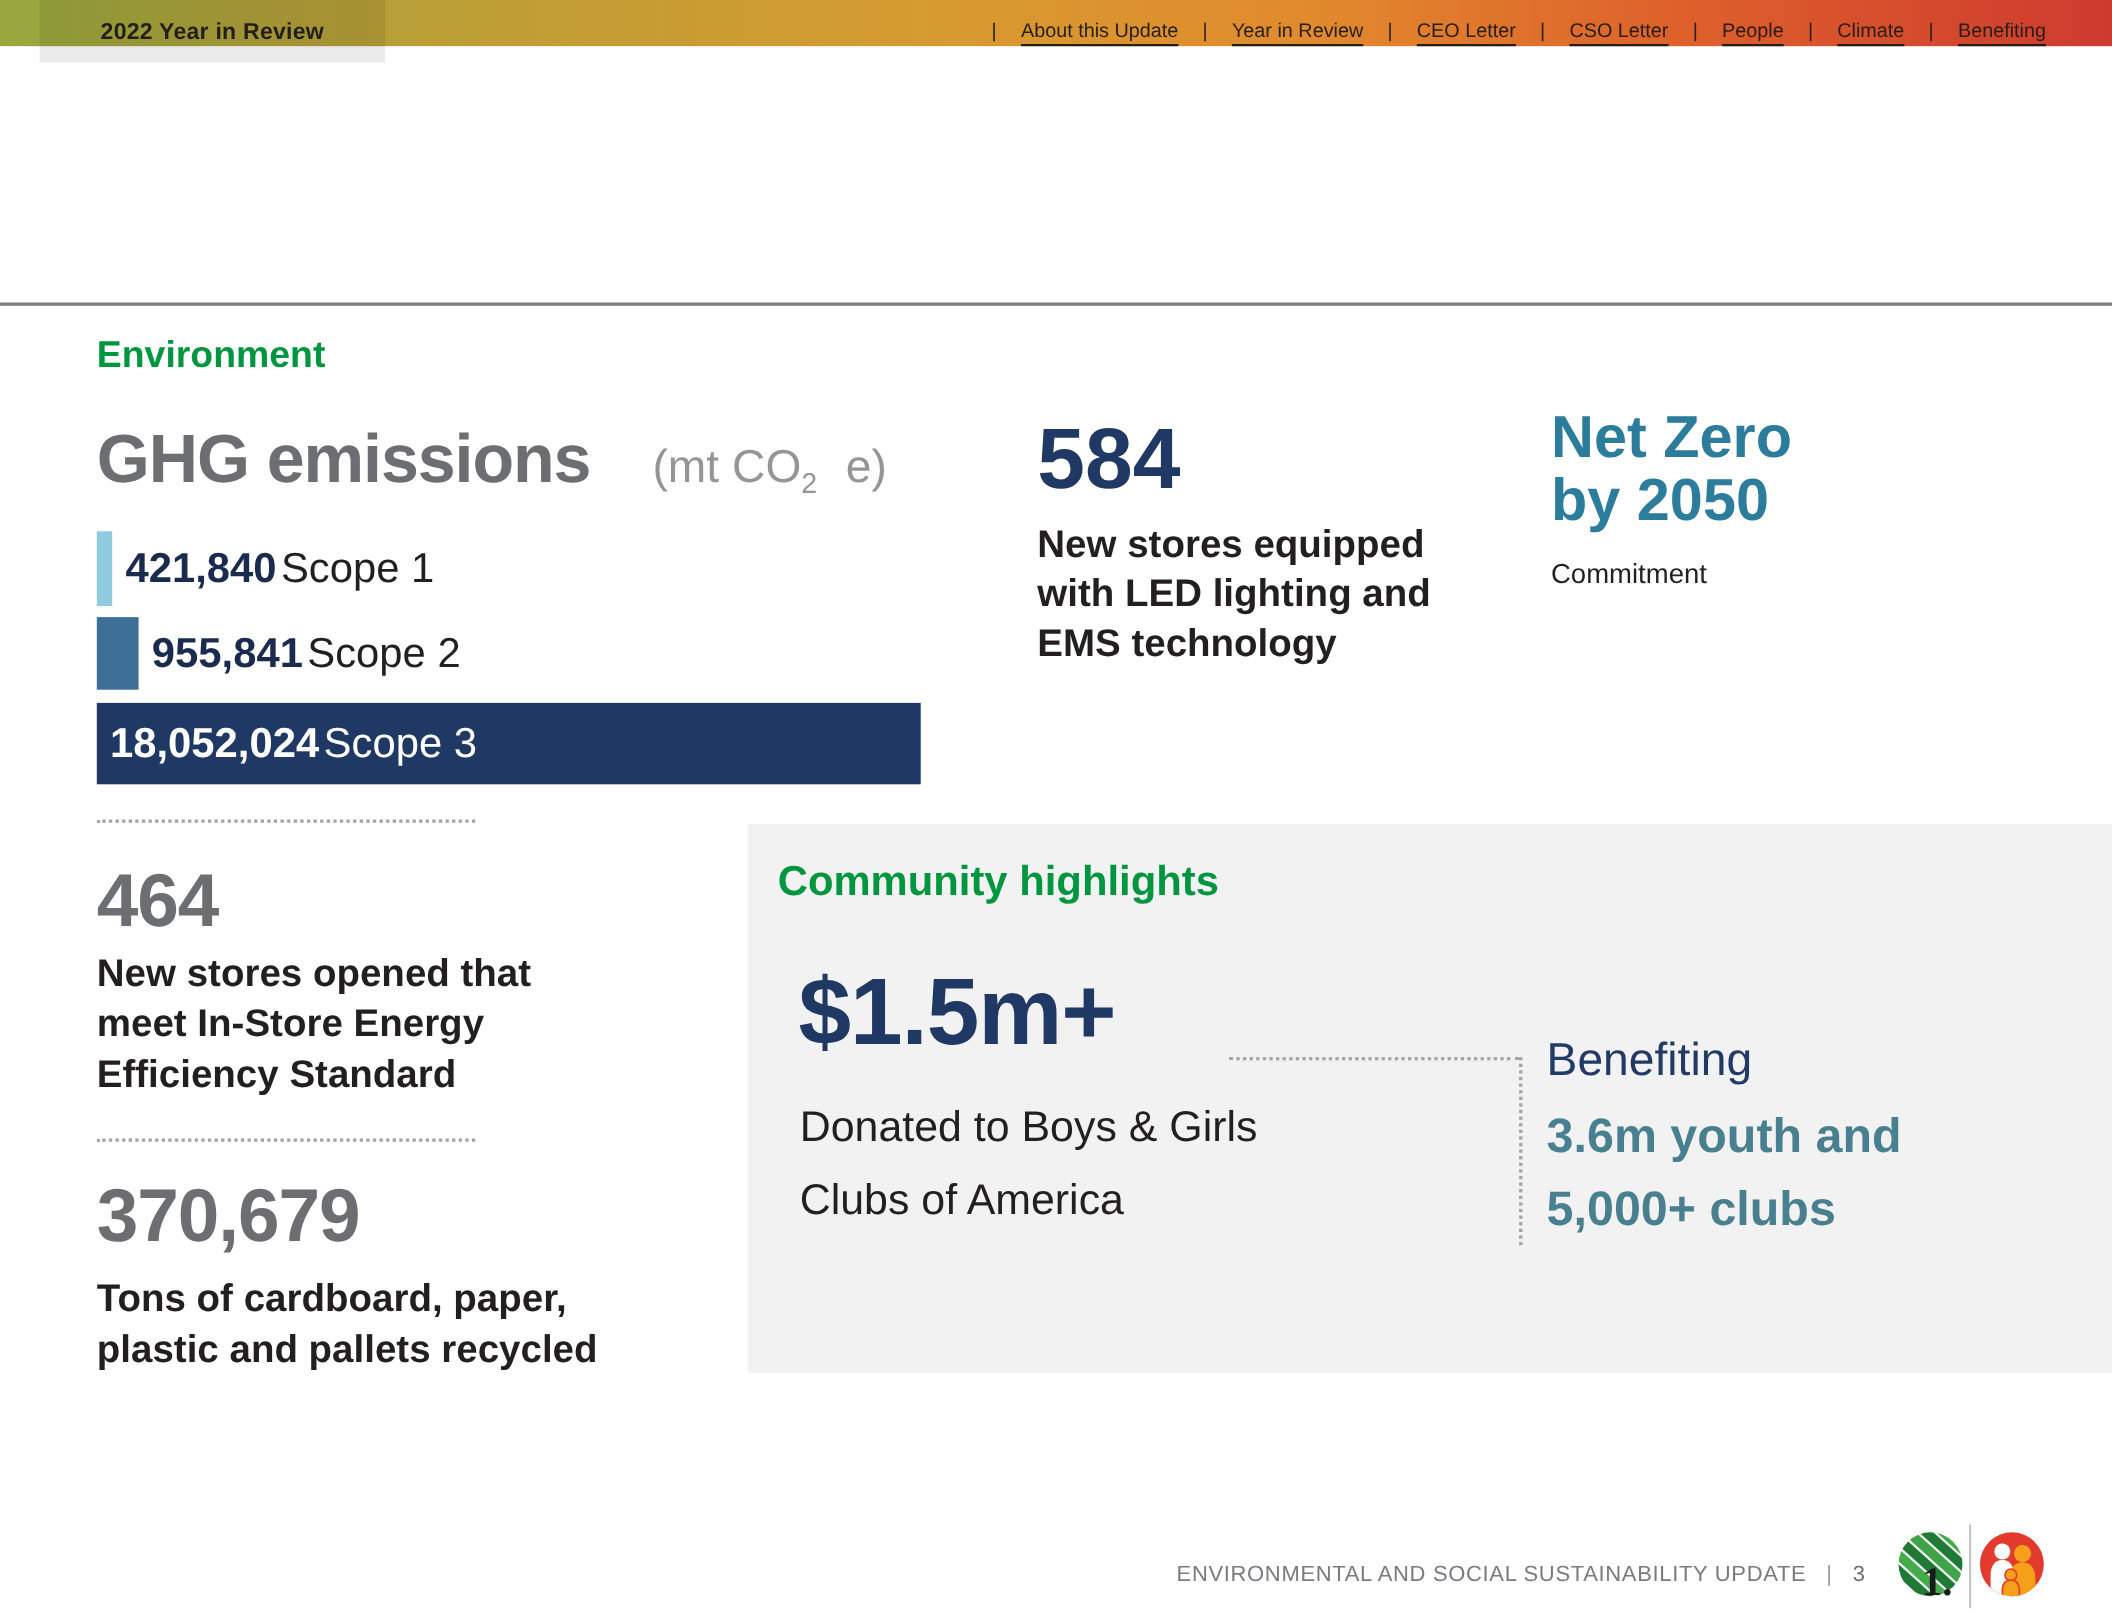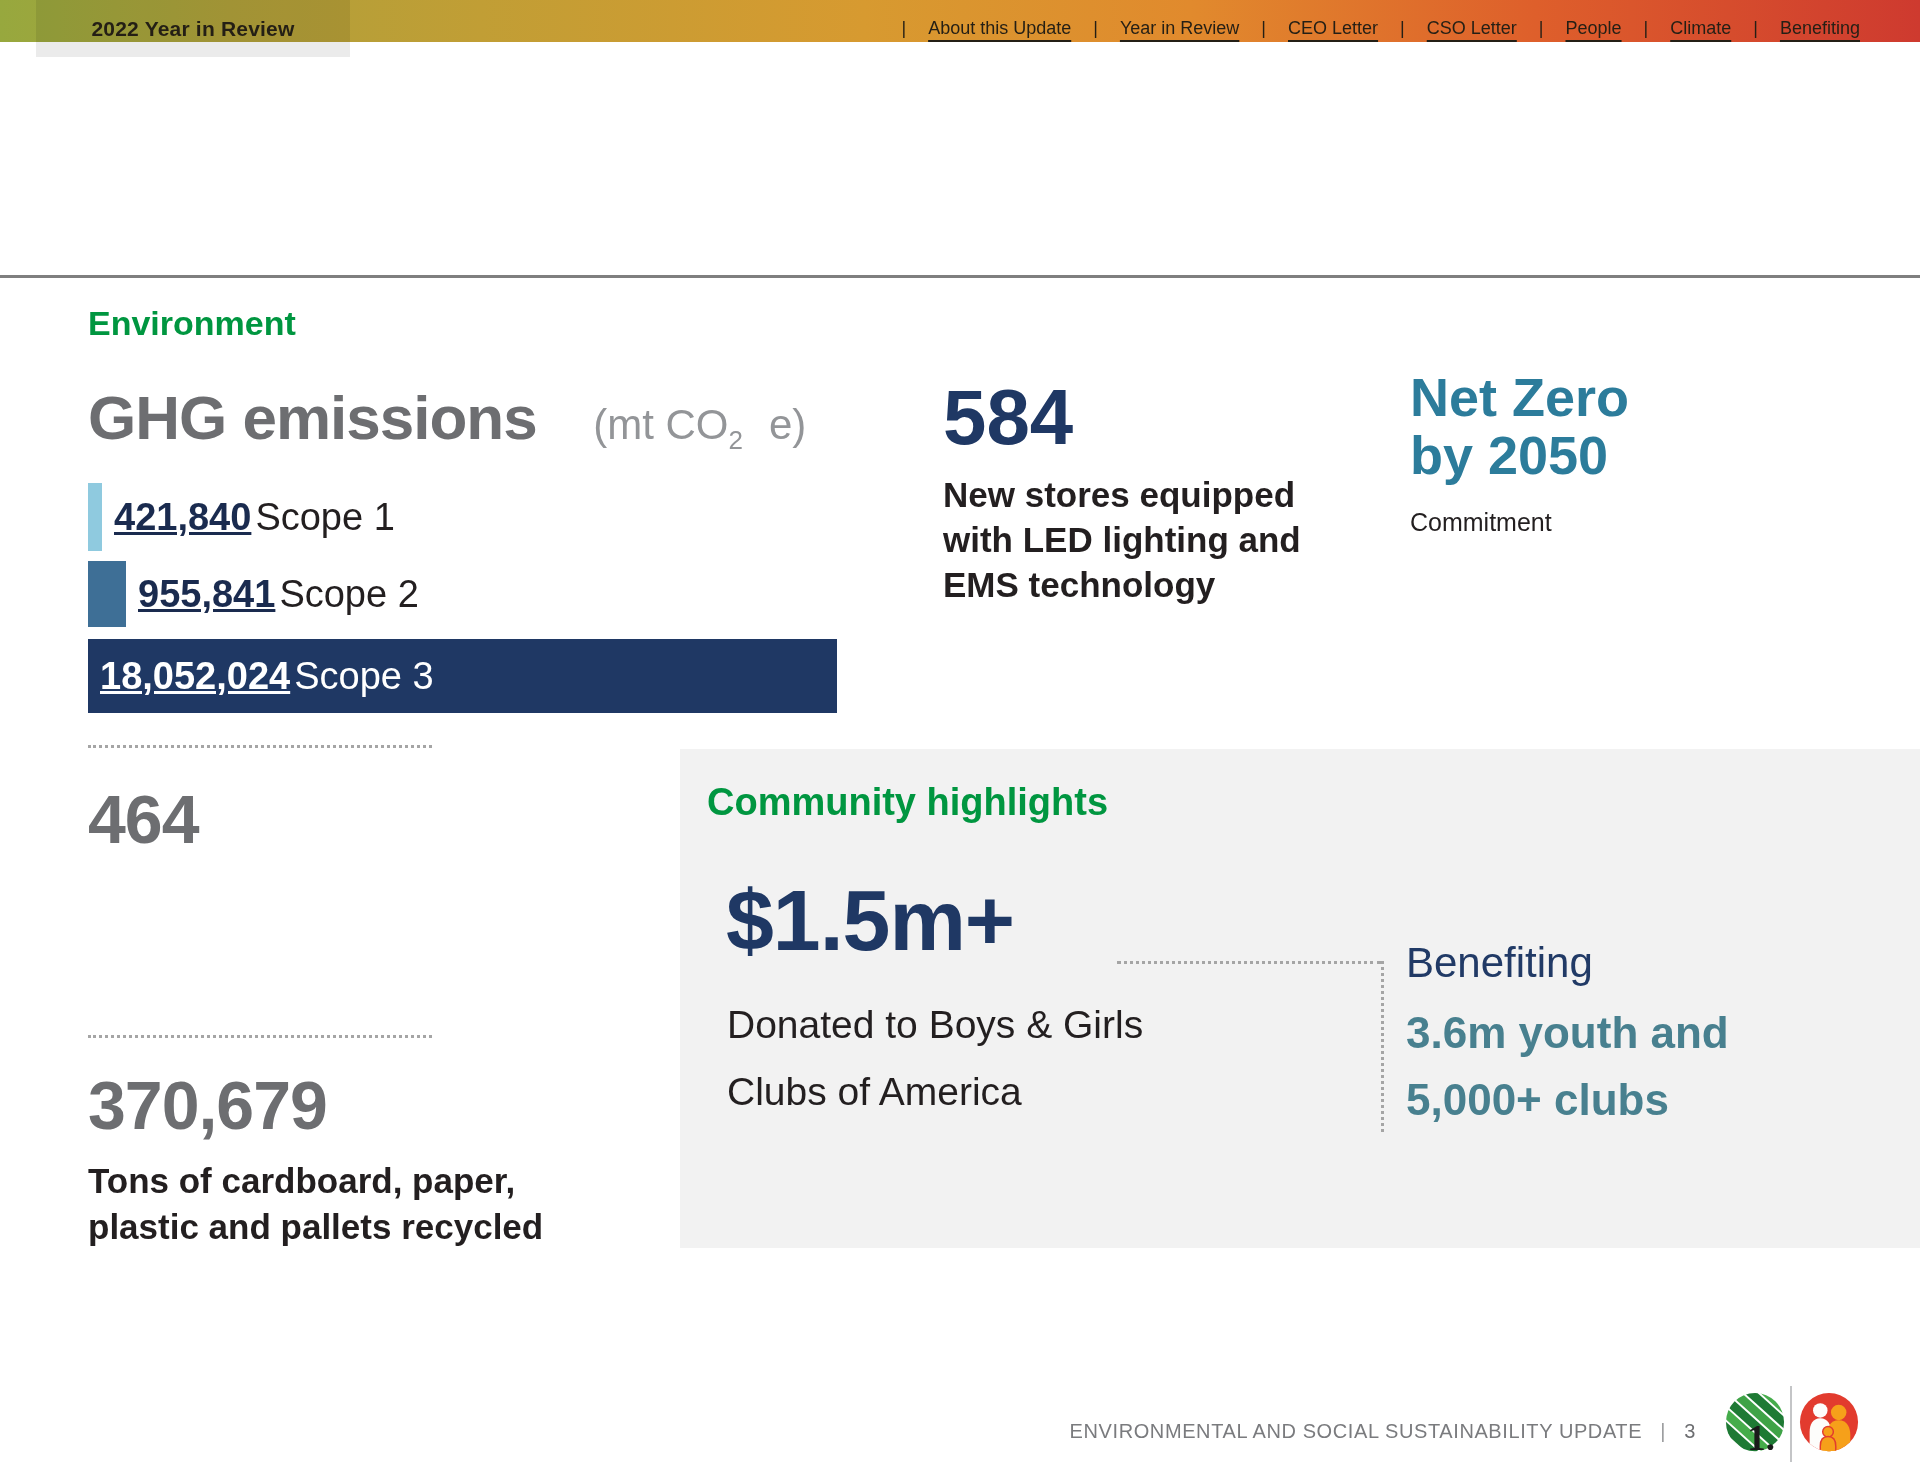--- a/index.html
+++ b/index.html
@@ -35,21 +35,21 @@
   .ghg-unit { font-size:42px; color:#939598;margin-left:26px; }
   .ghg-sub  { font-size:26px; color:#939598; vertical-align:-10px; }
   .bar-row { position:absolute; left:88px; display:flex; align-items:center; }
   .row-1 { top:483px; height:68px; }
   .row-2 { top:561px; height:66px; }
   .row-3 { top:639px; height:74px; }
   .bar { height:100%; flex:0 0 auto; }
   .bar-s1 { width:14px; background:var(--scope1); }
   .bar-s2 { width:38px; background:var(--scope2); }
   .bar-s3 { width:749px; background:var(--scope3); display:flex; align-items:center; }
-  .bar-num { font-size:38px; font-weight:bold; color:#1A2B4F; margin-left:12px;text-decoration:underline; }
+  .bar-num { font-size:38px; font-weight:bold; color:#1A2B4F; margin-left:12px; }
   .bar-label { font-size:38px; color:#231F20; margin-left:4px; }
   .bar-s3 .bar-num, .bar-s3 .bar-label { color:#ffffff; }
   .dotted-h1 { position:absolute; left:88px; top:745px; width:344px; border-top:3px dotted #A5A5A5; }
   .dotted-h2 { position:absolute; left:88px; top:1035px; width:344px; border-top:3px dotted #A5A5A5; }
   .big-gray { position:absolute; left:88px; font-size:68px; font-weight:bold; color:var(--gray_heading); letter-spacing:-1px; }
   .stat-464 { top:780px; }
   .stat-370 { top:1066px; }
   .body-text { position:absolute; font-size:35px; line-height:46px; color:#231F20; white-space:pre-line;font-weight:bold; }
   .para-464 { left:88px; top:862px; }
   .para-370 { left:88px; top:1158px; }
@@ -128,20 +128,23 @@
   <div class="bar-row row-3">
     <div class="bar bar-s3">
       <span class="bar-num">18,052,024</span>
       <span class="bar-label">Scope 3</span>
     </div>
   </div>
 
   <div class="dotted-h1"></div>
 
   <div class="big-gray stat-464">464</div>
+  <div class="body-text para-464">New stores opened that
+meet In-Store Energy
+Efficiency Standard</div>
 
   <div class="dotted-h2"></div>
 
   <div class="big-gray stat-370">370,679</div>
   <div class="body-text para-370">Tons of cardboard, paper,
 plastic and pallets recycled</div>
 
   <div class="stat-584">584</div>
   <div class="body-text para-584">New stores equipped
 with LED lighting and

